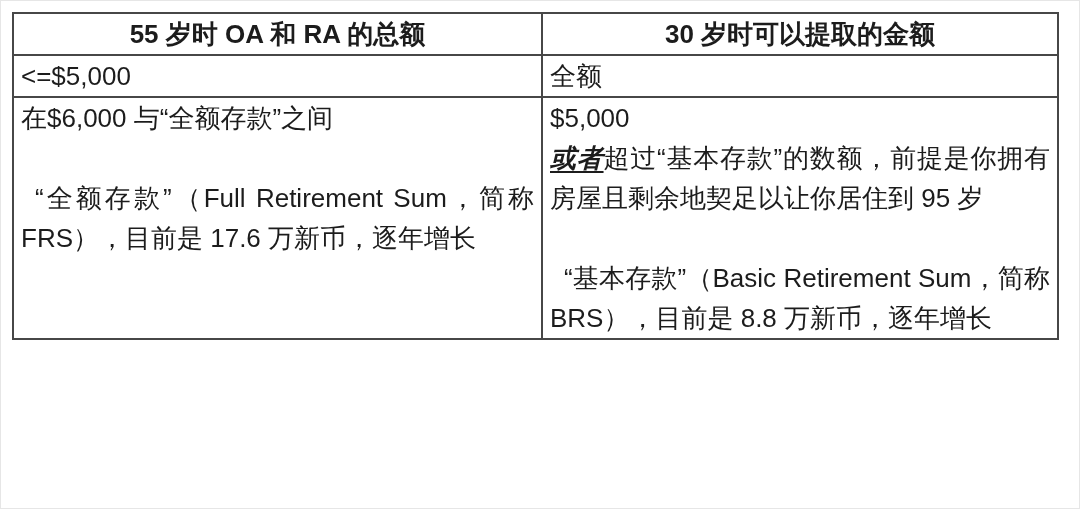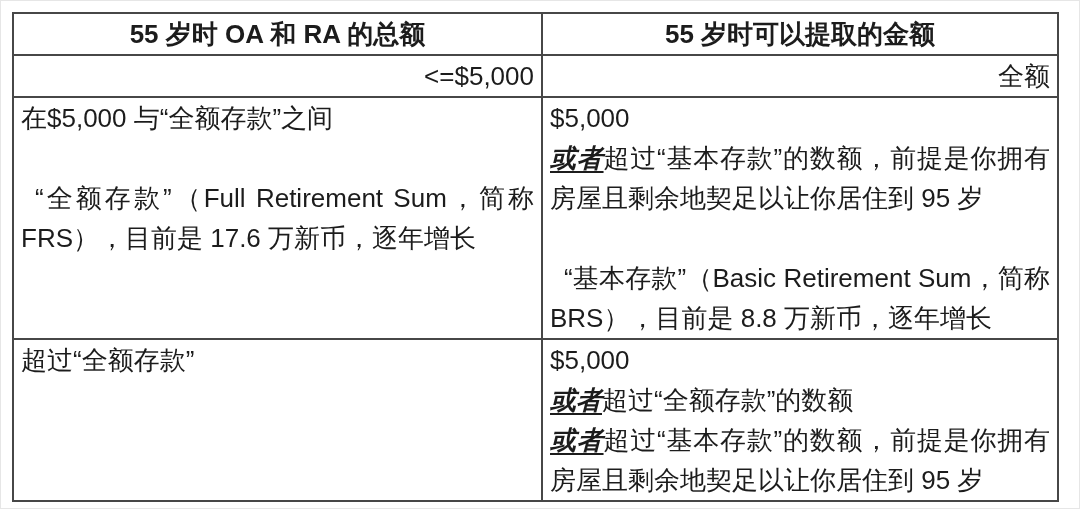--- a/index.html
+++ b/index.html
@@ -35,21 +35,21 @@
     padding: 0 7px;
     overflow: hidden;
   }
   tr.header-row th {
     height: 38px;
     font-weight: bold;
     text-align: center;
     vertical-align: middle;
     padding: 0;
   }
-  tr.row-1 td { height: 38px; text-align: right; }
+  tr.row-1 td { height: 38px; }
   tr.row-2 td { height: 240px; }
   tr.row-3 td { height: 154px; }
   p { margin: 0; }
   .blank-line { height: 40px; }
   .note {
     text-indent: 14px;
     text-align: justify;
   }
   .just { text-align: justify; }
   .or-prefix {
@@ -64,52 +64,42 @@
 
 <div class="page">
   <table class="cpf-table">
     <colgroup>
       <col style="width:529px">
       <col style="width:516px">
     </colgroup>
     <thead>
       <tr class="header-row">
         <th>55 岁时 OA 和 RA 的总额</th>
-        <th>55 岁时可以提取的金额</th>
+        <th>30 岁时可以提取的金额</th>
       </tr>
     </thead>
     <tbody>
       <tr class="row-1">
         <td>
           <p>&lt;=$5,000</p>
         </td>
         <td>
           <p>全额</p>
         </td>
       </tr>
 
       <tr class="row-2">
         <td>
-          <p>在$5,000 与“全额存款”之间</p>
+          <p>在$6,000 与“全额存款”之间</p>
           <div class="blank-line"></div>
           <p class="note">“全额存款”（Full Retirement Sum，简称 FRS），目前是 17.6 万新币，逐年增长</p>
         </td>
         <td>
           <p>$5,000</p>
           <p class="just"><span class="or-prefix">或者</span><span>超过“基本存款”的数额，前提是你拥有房屋且剩余地契足以让你居住到 95 岁</span></p>
           <div class="blank-line"></div>
           <p class="note">“基本存款”（Basic Retirement Sum，简称 BRS），目前是 8.8 万新币，逐年增长</p>
         </td>
       </tr>
 
-      <tr class="row-3">
-        <td>
-          <p>超过“全额存款”</p>
-        </td>
-        <td>
-          <p>$5,000</p>
-          <p><span class="or-prefix">或者</span><span>超过“全额存款”的数额</span></p>
-          <p class="just"><span class="or-prefix">或者</span><span>超过“基本存款”的数额，前提是你拥有房屋且剩余地契足以让你居住到 95 岁</span></p>
-        </td>
-      </tr>
     </tbody>
   </table>
 </div>
 
 </body></html>

